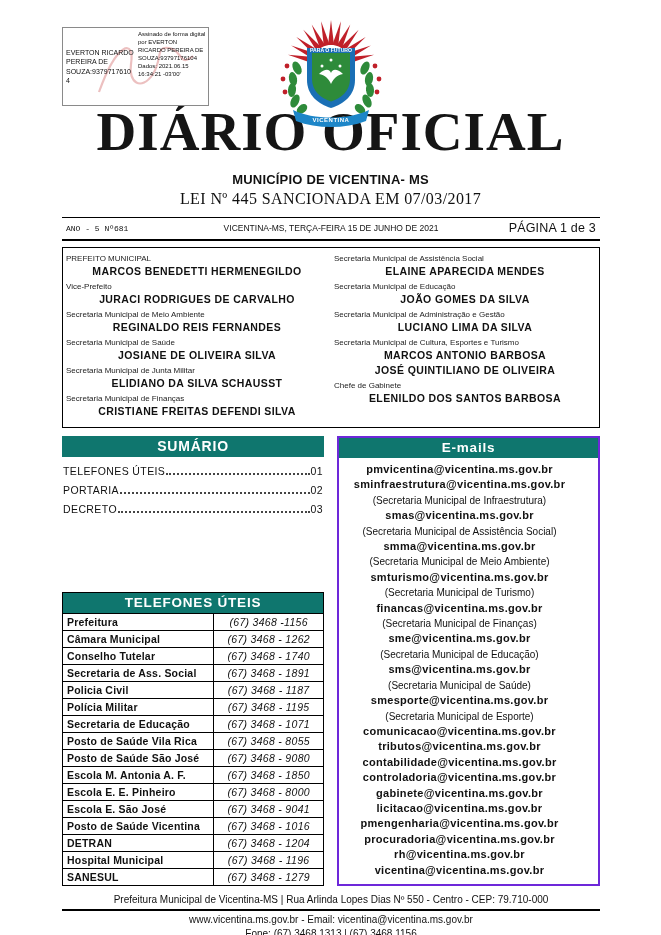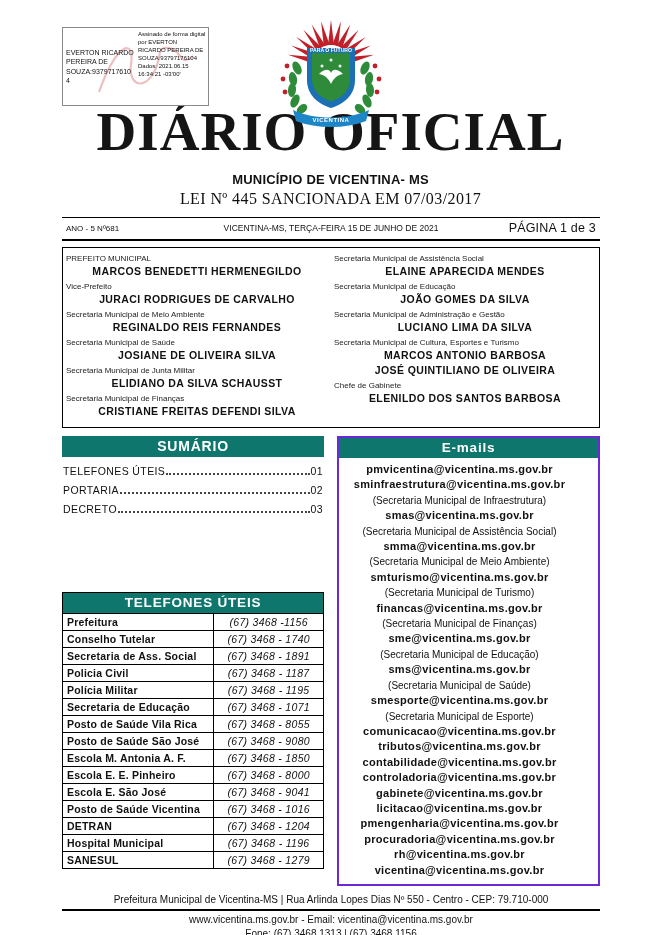--- a/index.html
+++ b/index.html
@@ -23,21 +23,21 @@
   
   .masthead { padding-top:104px; text-align:center; }
   .mast-title { font-family:"Liberation Serif", serif; font-weight:bold; font-size:55px;
     line-height:56px; letter-spacing:1px; color:#151515; }
   .mast-muni { margin-top:12px; font-size:13px; font-weight:bold; letter-spacing:.2px; }
   .mast-law { margin-top:3px; font-family:"Liberation Serif", serif; font-size:16px; letter-spacing:.4px; }
 
   
   .edition-bar { margin:9px 61px 0 62px; border-top:1.5px solid #000; border-bottom:2.5px solid #000;
     display:flex; align-items:center; justify-content:space-between; padding:3px 4px 4px 4px; }
-  .ed-edition { font-size:8px; width:120px; text-align:left; }
+  .ed-edition { font-size:8px; width:120px; text-align:left;font-family:Liberation Mono, monospace; }
   .ed-date { font-size:8.5px; flex:1; text-align:center; }
   .ed-page { font-size:12.5px; width:120px; text-align:right; letter-spacing:.2px; }
 
   
   .officials { margin:6px 61px 0 62px; border:1.5px solid #000;
     display:grid; grid-template-columns:1fr 1fr; padding:3px 0 8px 0; }
   .official-entry .role { font-size:8px; line-height:11.5px; padding:1.5px 0 0 3px; color:#222; }
   .official-entry .name { font-size:10.5px; font-weight:bold; line-height:15px;
     text-align:center; letter-spacing:.4px; }
 
@@ -254,20 +254,24 @@
       <div class="phones">
         <div class="black-bar">TELEFONES ÚTEIS</div>
         <table>
           <tbody>
 
               <tr>
                 <td class="pname">Prefeitura</td>
                 <td class="pnum">(67) 3468 -1156</td>
               </tr>
 
+              <tr>
+                <td class="pname">Câmara Municipal</td>
+                <td class="pnum">(67) 3468 - 1262</td>
+              </tr>
 
               <tr>
                 <td class="pname">Conselho Tutelar</td>
                 <td class="pnum">(67) 3468 - 1740</td>
               </tr>
 
               <tr>
                 <td class="pname">Secretaria de Ass. Social</td>
                 <td class="pnum">(67) 3468 - 1891</td>
               </tr>

